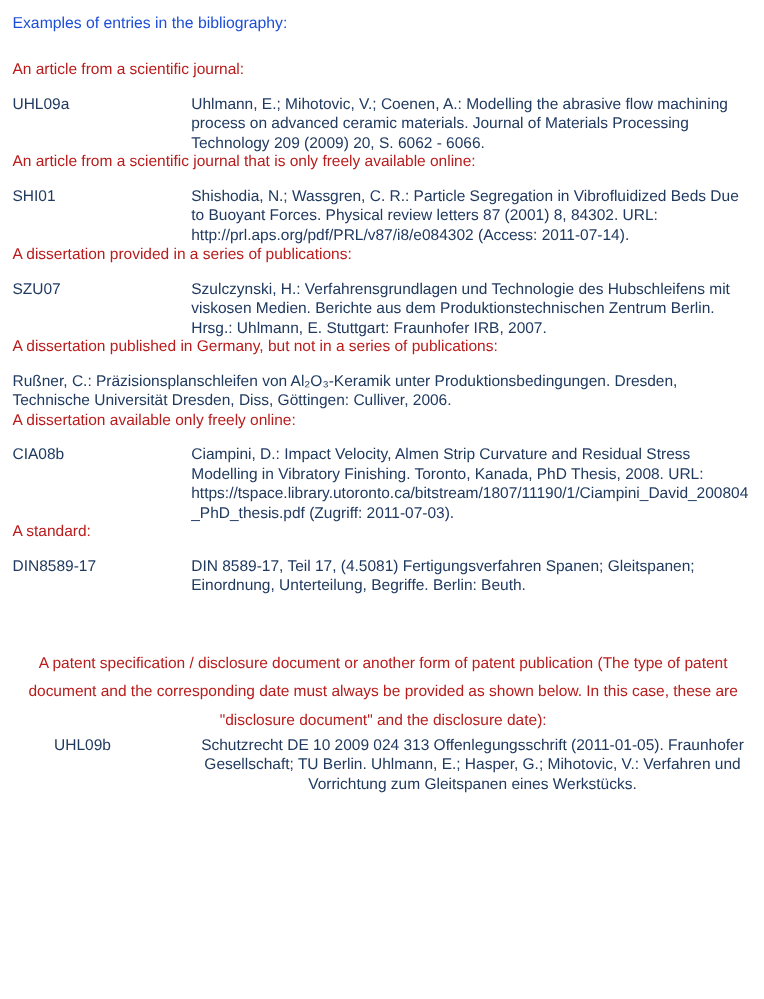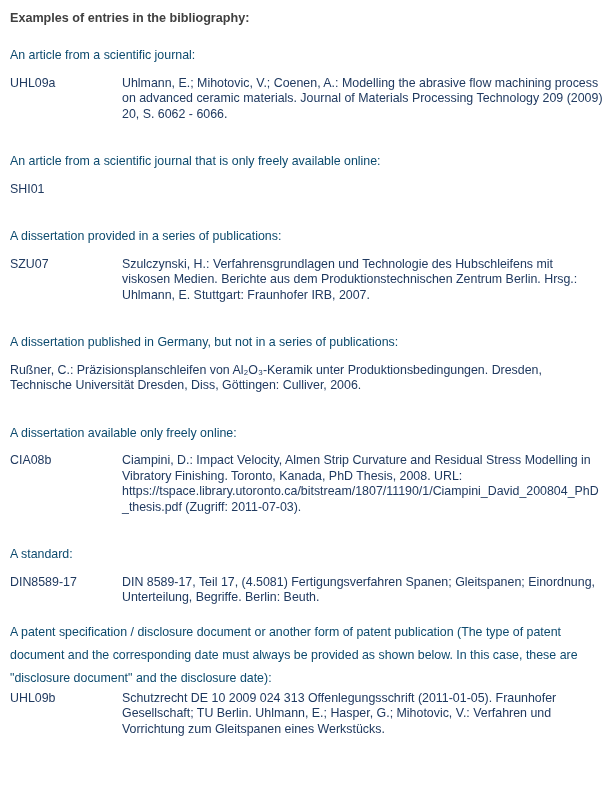--- a/index.html
+++ b/index.html
@@ -13,43 +13,44 @@
     overflow: hidden;
     font-family: "Liberation Sans", "DejaVu Sans", sans-serif;
     font-size: 12.4px;
     line-height: 15.5px;
     color: #203A60;
     box-sizing: border-box;
     padding: 10px 8px 0 10px;
     -webkit-font-smoothing: antialiased;
   }
   .doc-title {
-    font-weight: bold;
+    font-weight: normal;
     font-size: 12.6px;
     line-height: 16px;
-    color: #404040;
+    color: #1d4ed8;
   }
   .section {
-    margin-top: 32px;
   }
   .section.first {
     margin-top: 22px;
   }
   .section.patent {
-    margin-top: 15px;
+    margin-top: 42px;
+    text-align: center;
   }
   .section-label {
-    color: #0c4a6e;
+    color: #b91c1c;
   }
   .section.patent .section-label {
     line-height: 23px;
   }
   .entry {
     display: flex;
     margin-top: 12px;
+    gap: 31px;
   }
   .section.patent .entry {
     margin-top: 1px;
   }
   .entry-key {
     width: 112px;
     flex-shrink: 0;
   }
   .entry-text {
     flex: 1;
@@ -66,20 +67,21 @@
   <div class="entry">
     <div class="entry-key">UHL09a</div>
     <div class="entry-text">Uhlmann, E.; Mihotovic, V.; Coenen, A.: Modelling the abrasive flow machining process on advanced ceramic materials. Journal of Materials Processing Technology 209 (2009) 20, S. 6062 - 6066.</div>
   </div>
 </div>
 
 <div class="section">
   <div class="section-label">An article from a scientific journal that is only freely available online:</div>
   <div class="entry">
     <div class="entry-key">SHI01</div>
+    <div class="entry-text">Shishodia, N.; Wassgren, C. R.: Particle Segregation in Vibrofluidized Beds Due to Buoyant Forces. Physical review letters 87 (2001) 8, 84302. URL: http://prl.aps.org/pdf/PRL/v87/i8/e084302 (Access: 2011-07-14).</div>
   </div>
 </div>
 
 <div class="section">
   <div class="section-label">A dissertation provided in a series of publications:</div>
   <div class="entry">
     <div class="entry-key">SZU07</div>
     <div class="entry-text">Szulczynski, H.: Verfahrensgrundlagen und Technologie des Hubschleifens mit viskosen Medien. Berichte aus dem Produktionstechnischen Zentrum Berlin. Hrsg.: Uhlmann, E. Stuttgart: Fraunhofer IRB, 2007.</div>
   </div>
 </div>

